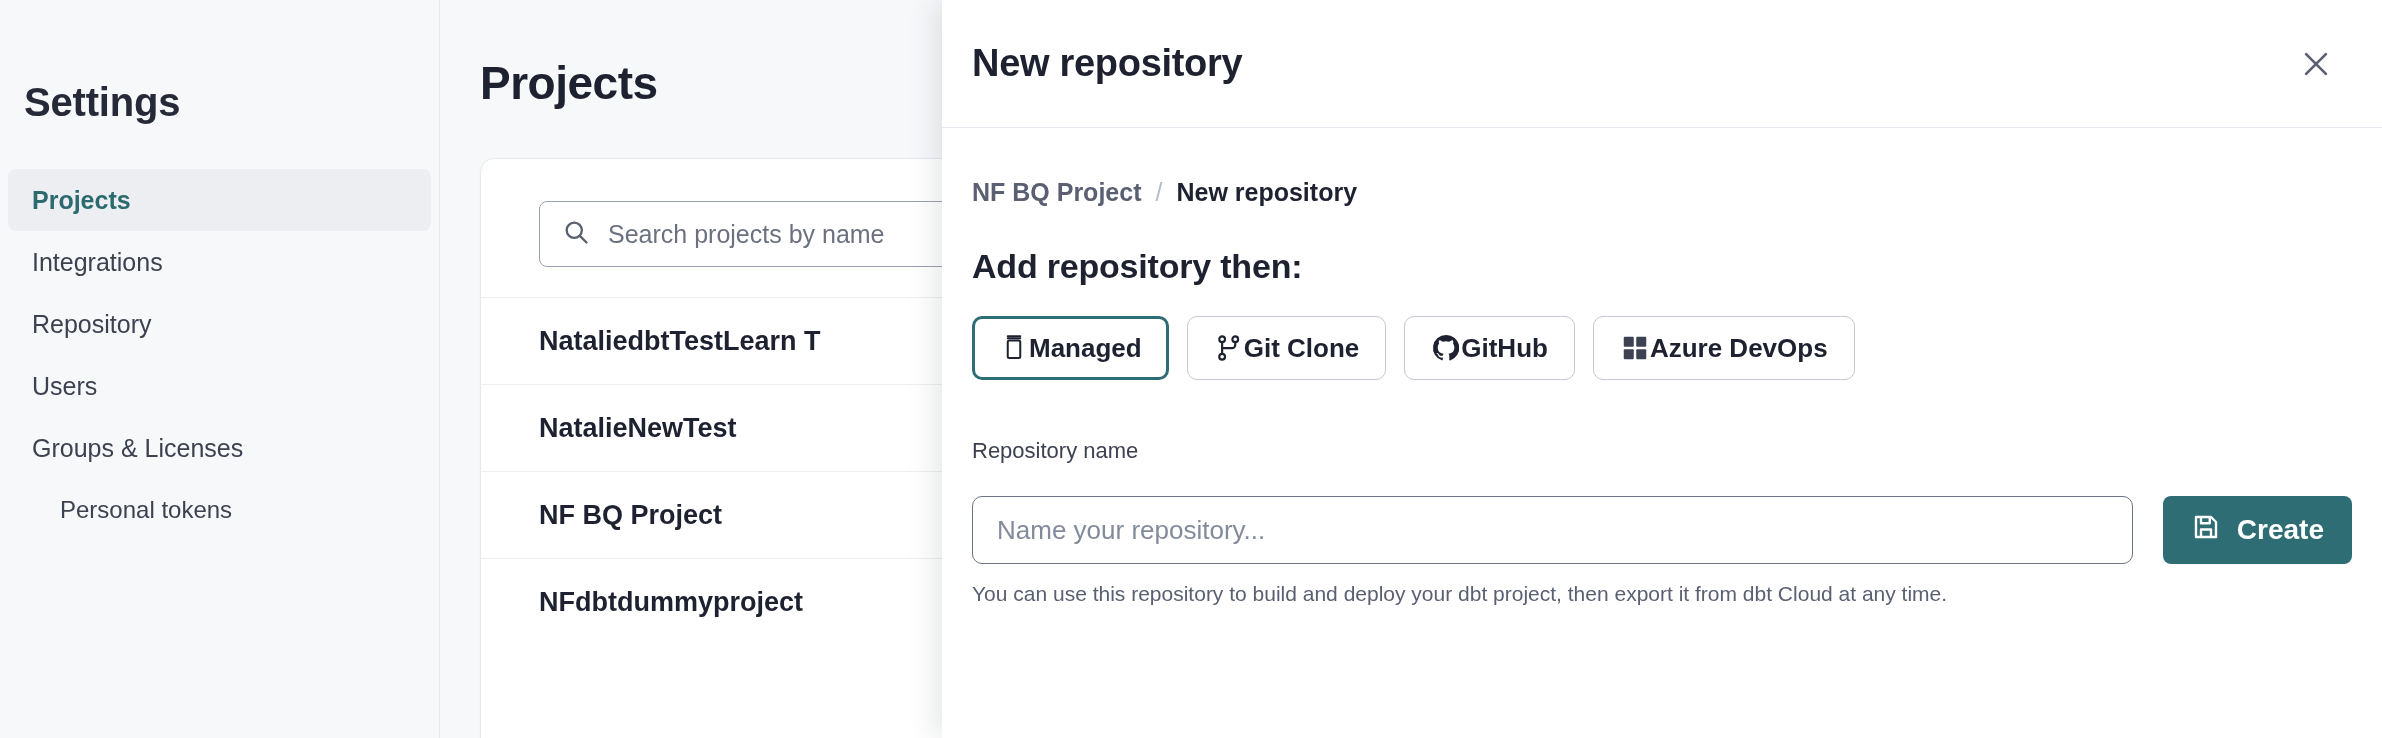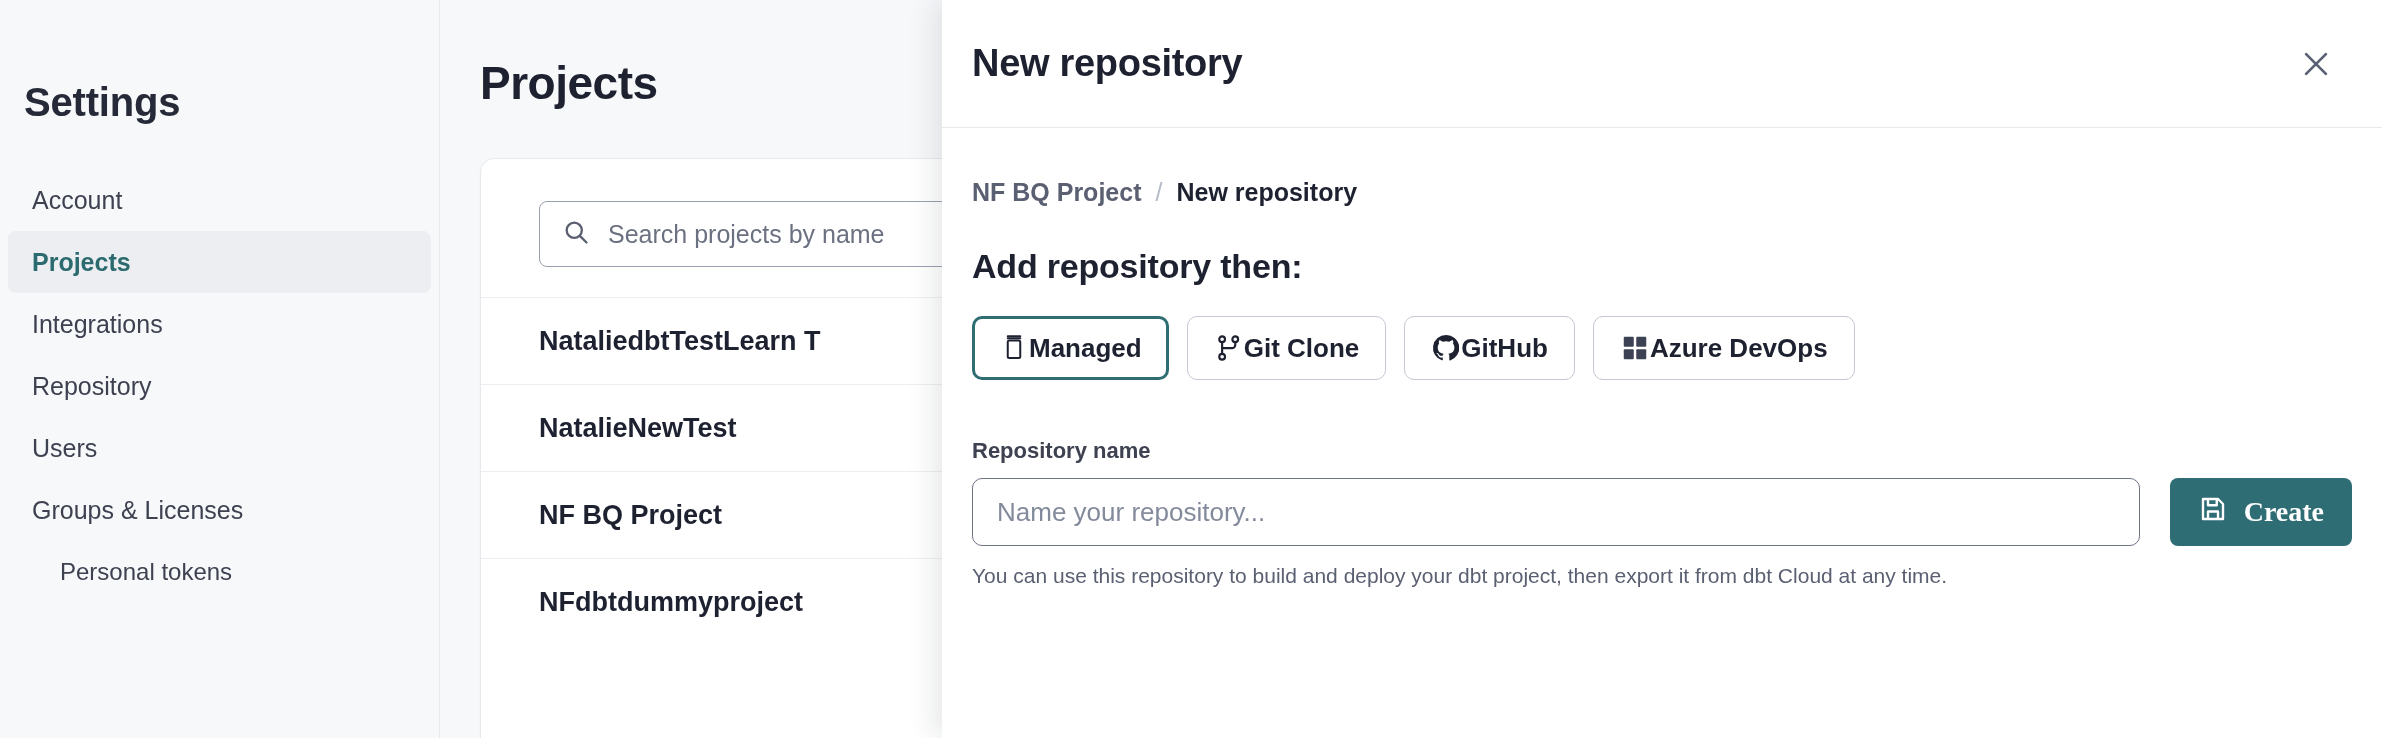--- a/index.html
+++ b/index.html
@@ -99,49 +99,46 @@
   .source-btn {
     display: flex; align-items: center; 
     height: 64px; padding: 0 26px;
     border: 1px solid #c4c9d4; border-radius: 10px;
     background: #fff; cursor: pointer;
     font-size: 26px; font-weight: 700; color: #1d2130;
     white-space: nowrap;
   }
   .source-btn.selected { border: 3px solid #2f6d74; padding: 0 24px; }
 
-  .field-label { font-size: 22px; font-weight: 700; color: #3d4150; margin-bottom: 14px; }
+  .field-label { font-size: 22px; font-weight: 400; color: #3d4150; margin-bottom: 32px; }
   .field-row { display: flex; align-items: center; gap: 30px; }
   .name-input {
     width: 1345px; height: 68px;
     border: 1px solid #6e7policy; border: 1px solid #6e7485; border-radius: 10px;
     padding: 0 24px; font-size: 26px; color: #1d2130;
     font-family: "Liberation Sans", sans-serif; background: #fff;
   }
   .name-input::placeholder { color: #838a9b; }
   .create-btn {
     display: flex; align-items: center; justify-content: center; gap: 16px;
     height: 68px; padding: 0 28px;
     background: #2f6d74; color: #ffffff; border: none; border-radius: 8px;
     font-size: 28px; font-weight: 600; cursor: pointer;
-    font-family: Liberation Serif, serif;
+    font-family: Liberation Sans, sans-serif;
   }
   .helper { font-size: 21px; color: #5a6072; margin-top: 18px; }
 </style>
 </head>
 <body>
 
 <div id="app">
 
   <aside class="sidebar">
     <div class="sidebar-title">Settings</div>
     <nav id="nav-list">
-        <div class="nav-item">
-          <span>Account</span>
-        </div>
         <div class="nav-item active">
           <span>Projects</span>
         </div>
         <div class="nav-item">
           <span>Integrations</span>
         </div>
         <div class="nav-item">
           <span>Repository</span>
         </div>
         <div class="nav-item">

